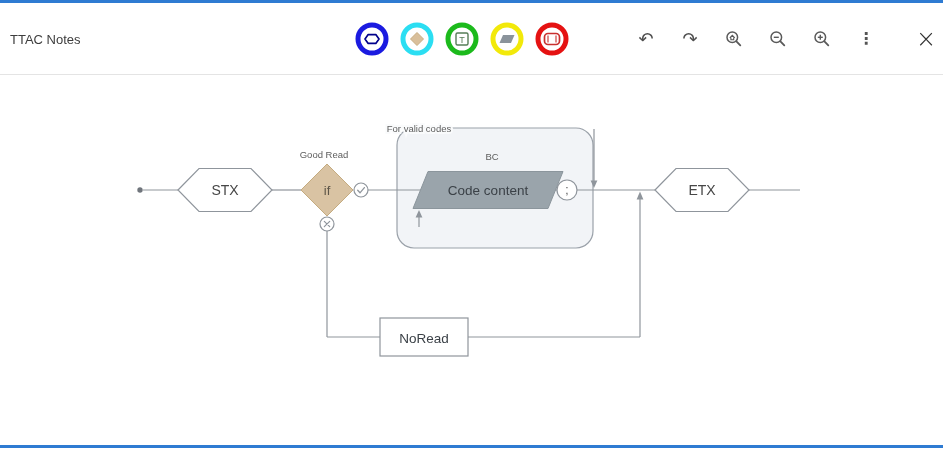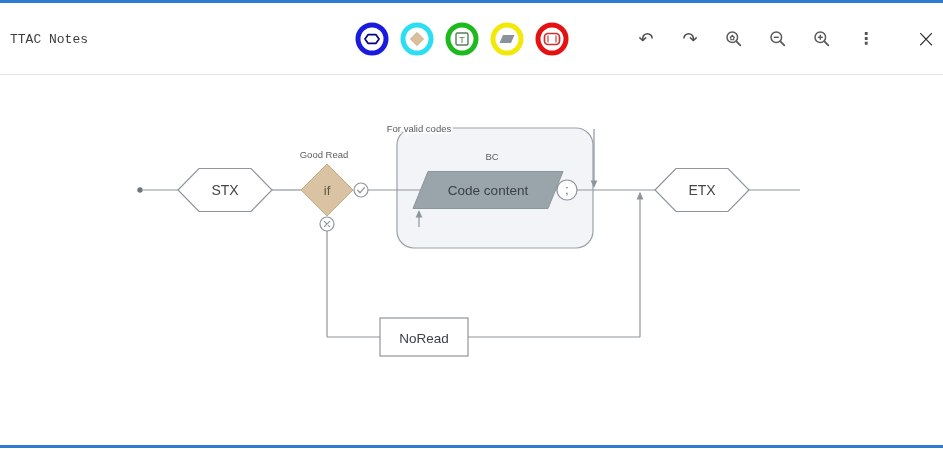--- a/index.html
+++ b/index.html
@@ -3,21 +3,21 @@
 <meta charset="utf-8">
 <style>
   * { margin:0; padding:0; box-sizing:border-box; }
   html,body { width:943px; height:449px; overflow:hidden; }
   body { font-family:"Liberation Sans", sans-serif; background:#ffffff; }
 
   .top-strip, .bottom-strip { height:3px; background:#2e7bd2; width:100%; }
 
   .toolbar { position:relative; height:72px; background:#ffffff; border-bottom:1px solid #e4e4e4; }
   .title { position:absolute; left:10px; top:50%; transform:translateY(-50%);
-           font-size:13px; color:#3d3d3d;font-family:Liberation Mono, monospace; }
+           font-size:13px; color:#3d3d3d; }
 
   .shape-tools { position:absolute; left:355px; top:50%; transform:translateY(-50%);
                  display:flex; gap:11px; }
   .ring-btn { width:34px; height:34px; padding:0; border:none; background:none; cursor:pointer; }
   .ring-btn svg { width:34px; height:34px; display:block; }
 
   .actions { position:absolute; right:7px; top:50%; transform:translateY(-50%);
              display:flex; align-items:center; gap:24px; }
   .icon-btn { width:20px; height:20px; padding:0; border:none; background:none; cursor:pointer;
               display:flex; align-items:center; justify-content:center; }

